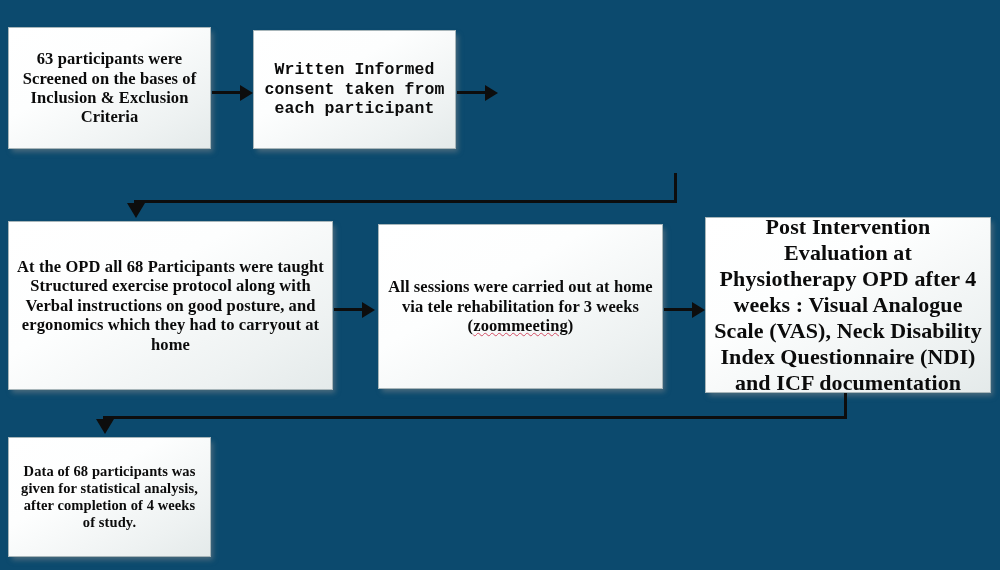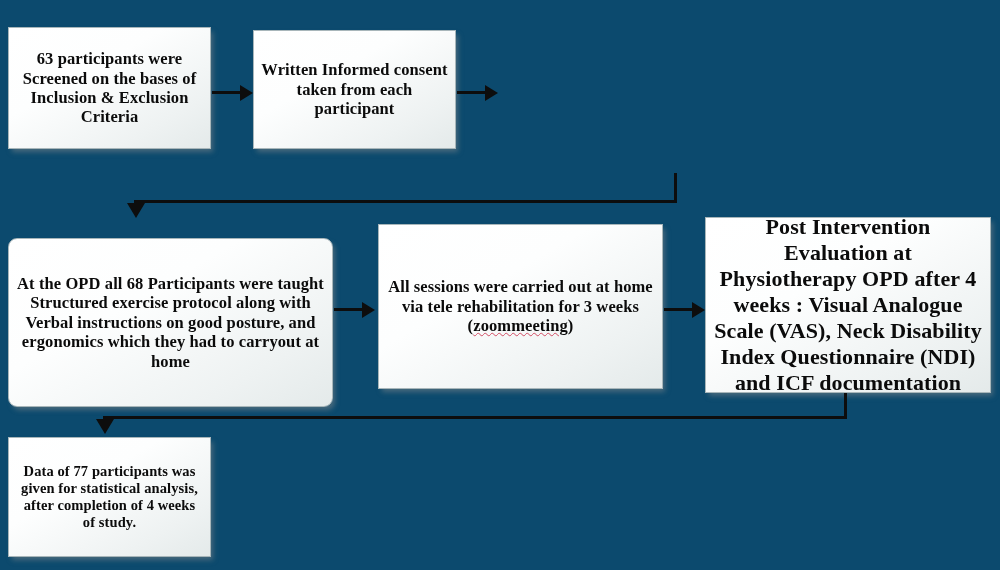--- a/index.html
+++ b/index.html
@@ -34,24 +34,24 @@
     padding: 4px 7px;
   }
   .node .txt {
     display: block;
     width: 100%;
     white-space: pre-line;
   }
 
   
   #node-screened   { left: 8px;   top: 27px;  width: 203px; height: 122px; font-size: 16.5px; }
-  #node-consent    { left: 253px; top: 30px;  width: 203px; height: 119px; font-size: 16.5px; }
+  #node-consent    { left: 253px; top: 30px;  width: 203px; height: 119px; font-size: 16.5px; font-family: Liberation Mono, monospace; }
   #node-pre-eval   { left: 498px; top: 6px;   width: 357px; height: 167px; font-size: 16.5px; }
 
-  #node-opd-taught { left: 8px;   top: 238px; width: 325px; height: 169px; font-size: 16.5px; border-radius: 9px; }
+  #node-opd-taught { left: 8px;   top: 221px; width: 325px; height: 169px; font-size: 16.5px; }
   #node-sessions   { left: 378px; top: 224px; width: 285px; height: 165px; font-size: 16.5px; }
   #node-post-eval  { left: 705px; top: 217px; width: 286px; height: 176px; font-size: 22px; }
 
   #node-data-given { left: 8px;   top: 437px; width: 203px; height: 120px; font-size: 14.5px; }
 
   
   .squiggle {
     text-decoration: underline;
     text-decoration-color: #d14b63;
     text-decoration-style: wavy;
@@ -136,21 +136,21 @@
 
   <div class="node" id="node-sessions">
     <span class="txt"><span>All sessions were carried out at home via tele rehabilitation for 3 weeks (</span><span class="squiggle">zoommeeting</span><span>)</span></span>
   </div>
 
   <div class="node" id="node-post-eval">
     <span class="txt">Post Intervention Evaluation at Physiotherapy OPD after 4 weeks : Visual Analogue Scale (VAS), Neck Disability Index Questionnaire (NDI) and ICF documentation</span>
   </div>
 
   <div class="node" id="node-data-given">
-    <span class="txt">Data of 77 participants was given for statistical analysis, after completion of 4 weeks of study.</span>
+    <span class="txt">Data of 68 participants was given for statistical analysis, after completion of 4 weeks of study.</span>
   </div>
 
   <div id="conn-1">
     <div class="hline"></div>
     <div class="arrow-right"></div>
   </div>
 
   <div id="conn-2">
     <div class="hline"></div>
     <div class="arrow-right"></div>

